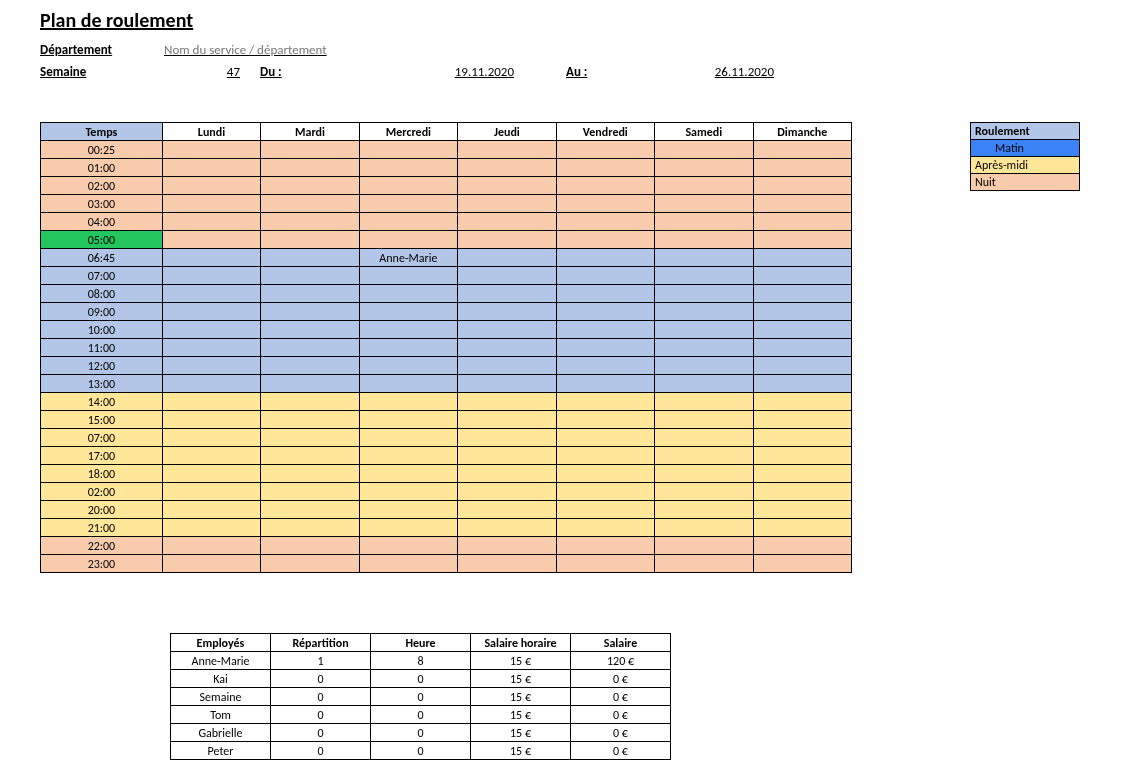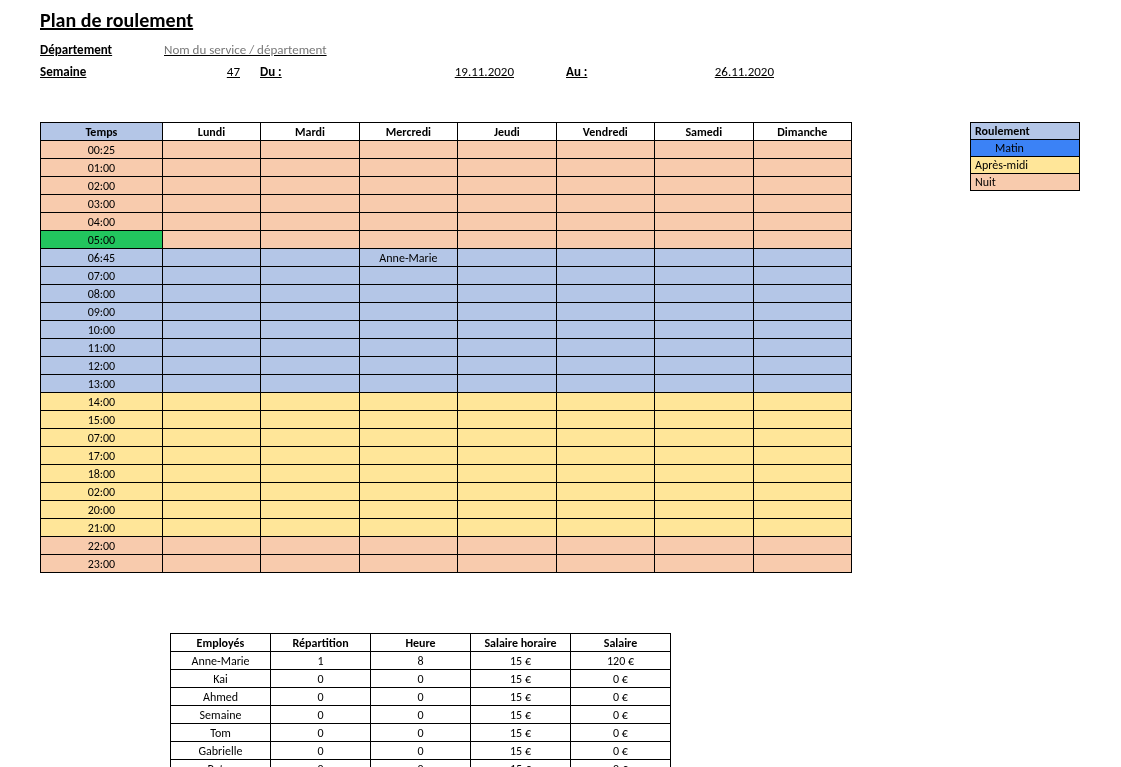--- a/index.html
+++ b/index.html
@@ -427,27 +427,20 @@
         <td>120 €</td>
       </tr>
       <tr>
         <td>Kai</td>
         <td>0</td>
         <td>0</td>
         <td>15 €</td>
         <td>0 €</td>
       </tr>
       <tr>
-        <td>Ahmed</td>
-        <td>0</td>
-        <td>0</td>
-        <td>15 €</td>
-        <td>0 €</td>
-      </tr>
-      <tr>
         <td>Semaine</td>
         <td>0</td>
         <td>0</td>
         <td>15 €</td>
         <td>0 €</td>
       </tr>
       <tr>
         <td>Tom</td>
         <td>0</td>
         <td>0</td>

